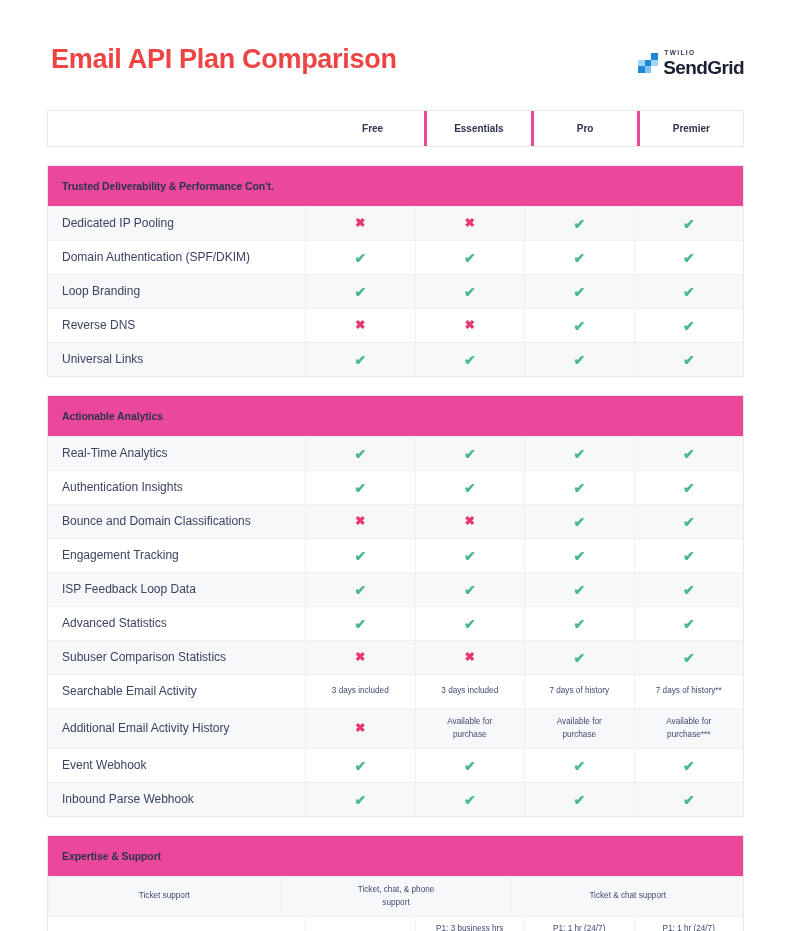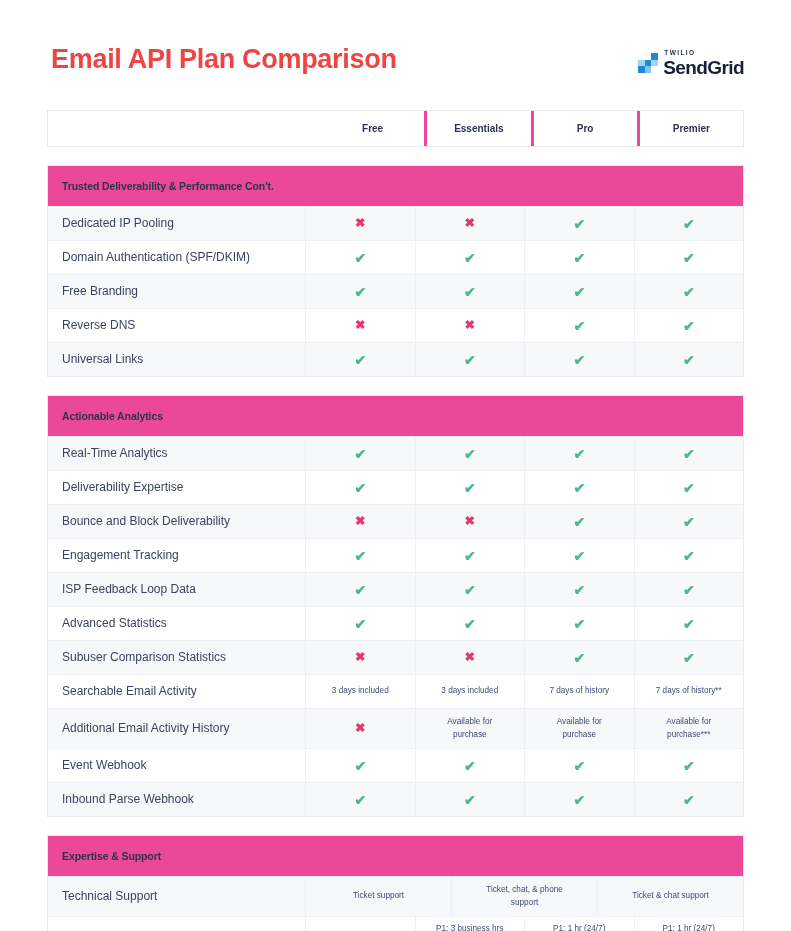--- a/index.html
+++ b/index.html
@@ -233,21 +233,21 @@
               <span class="icon-check">✔</span>
             </div>
             <div class="cell-val">
               <span class="icon-check">✔</span>
             </div>
             <div class="cell-val">
               <span class="icon-check">✔</span>
             </div>
           </div>
           <div class="row shade">
-            <div class="cell-label">Free Branding</div>
+            <div class="cell-label">Loop Branding</div>
             <div class="cell-val">
               <span class="icon-check">✔</span>
             </div>
             <div class="cell-val">
               <span class="icon-check">✔</span>
             </div>
             <div class="cell-val">
               <span class="icon-check">✔</span>
             </div>
             <div class="cell-val">
@@ -296,36 +296,36 @@
               <span class="icon-check">✔</span>
             </div>
             <div class="cell-val">
               <span class="icon-check">✔</span>
             </div>
             <div class="cell-val">
               <span class="icon-check">✔</span>
             </div>
           </div>
           <div class="row plain">
-            <div class="cell-label">Deliverability Expertise</div>
-            <div class="cell-val">
-              <span class="icon-check">✔</span>
-            </div>
-            <div class="cell-val">
-              <span class="icon-check">✔</span>
-            </div>
-            <div class="cell-val">
-              <span class="icon-check">✔</span>
-            </div>
-            <div class="cell-val">
-              <span class="icon-check">✔</span>
-            </div>
-          </div>
-          <div class="row shade">
-            <div class="cell-label">Bounce and Block Deliverability</div>
+            <div class="cell-label">Authentication Insights</div>
+            <div class="cell-val">
+              <span class="icon-check">✔</span>
+            </div>
+            <div class="cell-val">
+              <span class="icon-check">✔</span>
+            </div>
+            <div class="cell-val">
+              <span class="icon-check">✔</span>
+            </div>
+            <div class="cell-val">
+              <span class="icon-check">✔</span>
+            </div>
+          </div>
+          <div class="row shade">
+            <div class="cell-label">Bounce and Domain Classifications</div>
             <div class="cell-val">
               <span class="icon-x">✖</span>
             </div>
             <div class="cell-val">
               <span class="icon-x">✖</span>
             </div>
             <div class="cell-val">
               <span class="icon-check">✔</span>
             </div>
             <div class="cell-val">
@@ -452,21 +452,20 @@
               <span class="icon-check">✔</span>
             </div>
             <div class="cell-val">
               <span class="icon-check">✔</span>
             </div>
           </div>
         </div>
         <div class="section-card">
           <div class="section-title-row">Expertise &amp; Support</div>
           <div class="row shade tall">
-            <div class="cell-label">Technical Support</div>
             <div class="cell-val">
               <span class="multiline">Ticket support</span>
             </div>
             <div class="cell-val">
               <span class="multiline">Ticket, chat, &amp; phone
 support</span>
             </div>
             <div class="cell-val">
               <span class="multiline">Ticket &amp; chat support</span>
             </div>

